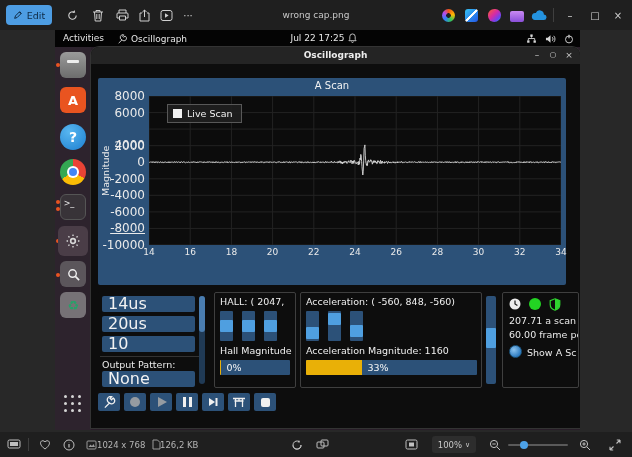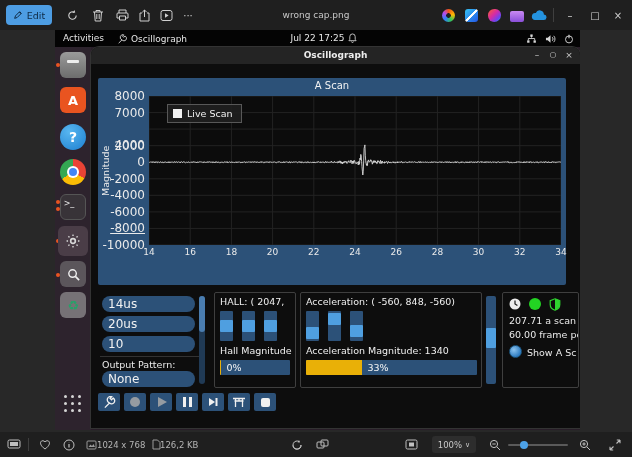--- a/index.html
+++ b/index.html
@@ -64,22 +64,22 @@
   .yticks span{position:absolute;right:2px;color:#eaeaea;font-size:12px;line-height:10px}
   .xticks{position:absolute;left:51px;top:169px;width:412px;height:12px}
   .xticks span{position:absolute;top:0;width:20px;text-align:center;color:#eaeaea;font-size:9px}
   .xlabel{position:absolute;left:51px;top:183px;width:412px;text-align:center;color:#eeeeee;font-size:10px}
   .legend{position:absolute;left:18px;top:8px;background:rgba(32,32,32,0.92);border:1px solid #585858;
     display:flex;align-items:center;gap:5px;padding:3px 8px 3px 5px}
   .legend-swatch{width:9px;height:9px;background:#f2f2f2}
   .legend span{color:#f2f2f2;font-size:9.5px}
 
   .panel{position:absolute;top:228px;height:96px;background:#0d0d0d;border:1px solid #3f3f3f;border-radius:2px;overflow:hidden}
-  .bluefield{position:absolute;left:4px;width:93px;height:16px;background:#2c5178;border-radius:8px;color:#f2f2f2;
-    font-size:12px;line-height:16px;padding-left:6px;cursor:text}
+  .bluefield{position:absolute;left:4px;width:93px;height:16px;background:#2c5178;border-radius:2px;color:#f2f2f2;
+    font-size:16px;line-height:16px;padding-left:6px;cursor:text}
   .ptitle{position:absolute;left:5px;top:3px;color:#efefef;font-size:9.5px;white-space:nowrap}
   .plabel{position:absolute;left:5px;top:52px;color:#efefef;font-size:9.5px;white-space:nowrap}
   .sltrack{position:absolute;top:18px;width:13px;height:30px;background:#2c5178;border-radius:1px;cursor:pointer}
   .sl-handle{position:absolute;left:0;width:13px;height:12px;background:#4f9fe0;border-radius:1px}
   .pbar{position:absolute;left:5px;top:67px;height:15px;background:#2c5178;border-radius:1px;overflow:hidden;cursor:pointer}
   .pfill{position:absolute;left:0;top:0;bottom:0;background:#e9b007}
   .plab{position:absolute;top:1.5px;color:#f7f7f7;font-size:9.5px}
   .vslider{position:absolute;left:395px;top:232px;width:10px;height:88px;background:#2c5178;border-radius:2px;cursor:pointer}
   .vslider .sl-handle{width:10px;height:20px}
 
@@ -255,21 +255,21 @@
           <div class="osc-ctl" style="right:20px;font-size:8px">○</div>
           <div class="osc-ctl" style="right:4px">×</div>
         </div>
         <div class="osc-body">
 
           <div class="chart">
             <div class="chart-title">A Scan</div>
             <div class="ylabel">Magnitude</div>
             <div class="yticks" id="yticks">
                 <span style="top: -5px; right: 2px;">8000</span>
-                <span style="top: 11.5556px; right: 2px;">7000</span>
+                <span style="top: 11.5556px; right: 2px;">6000</span>
                 <span style="top: 44px; right: 2px;">4000</span>
                 <span style="top: 44.6667px; right: 2px;">2000</span>
                 <span style="top: 61.2222px; right: 2px;">0</span>
                 <span style="top: 77.7778px; right: 2px;">-2000</span>
                 <span style="top: 94.3333px; right: 2px;">-4000</span>
                 <span style="top: 110.889px; right: 2px;">-6000</span>
                 <span style="top: 127.444px; right: 2px; text-decoration: underline;">-8000</span>
                 <span style="top: 144px; right: 2px;">-10000</span>
               </div>
             <div class="plot">
@@ -351,21 +351,21 @@
             <div class="ptitle">Acceleration: ( -560,   848,  -560)</div>
             <div class="sltrack" style="left:5px">
                 <div class="sl-handle" style="top: 52%;"></div>
               </div>
             <div class="sltrack" style="left:27px">
                 <div class="sl-handle" style="top: 6%;"></div>
               </div>
             <div class="sltrack" style="left:49px">
                 <div class="sl-handle" style="top: 45%;"></div>
               </div>
-            <div class="plabel">Acceleration Magnitude: 1340</div>
+            <div class="plabel">Acceleration Magnitude: 1160</div>
             <div class="pbar" style="right:4px">
               <div class="pfill" style="width: 33%;"></div>
               <div class="plab" style="left: calc(33% + 5px);">33%</div>
             </div>
           </div>
 
           <div class="vslider">
               <div class="sl-handle" style="top: 36%;"></div>
             </div>
 

